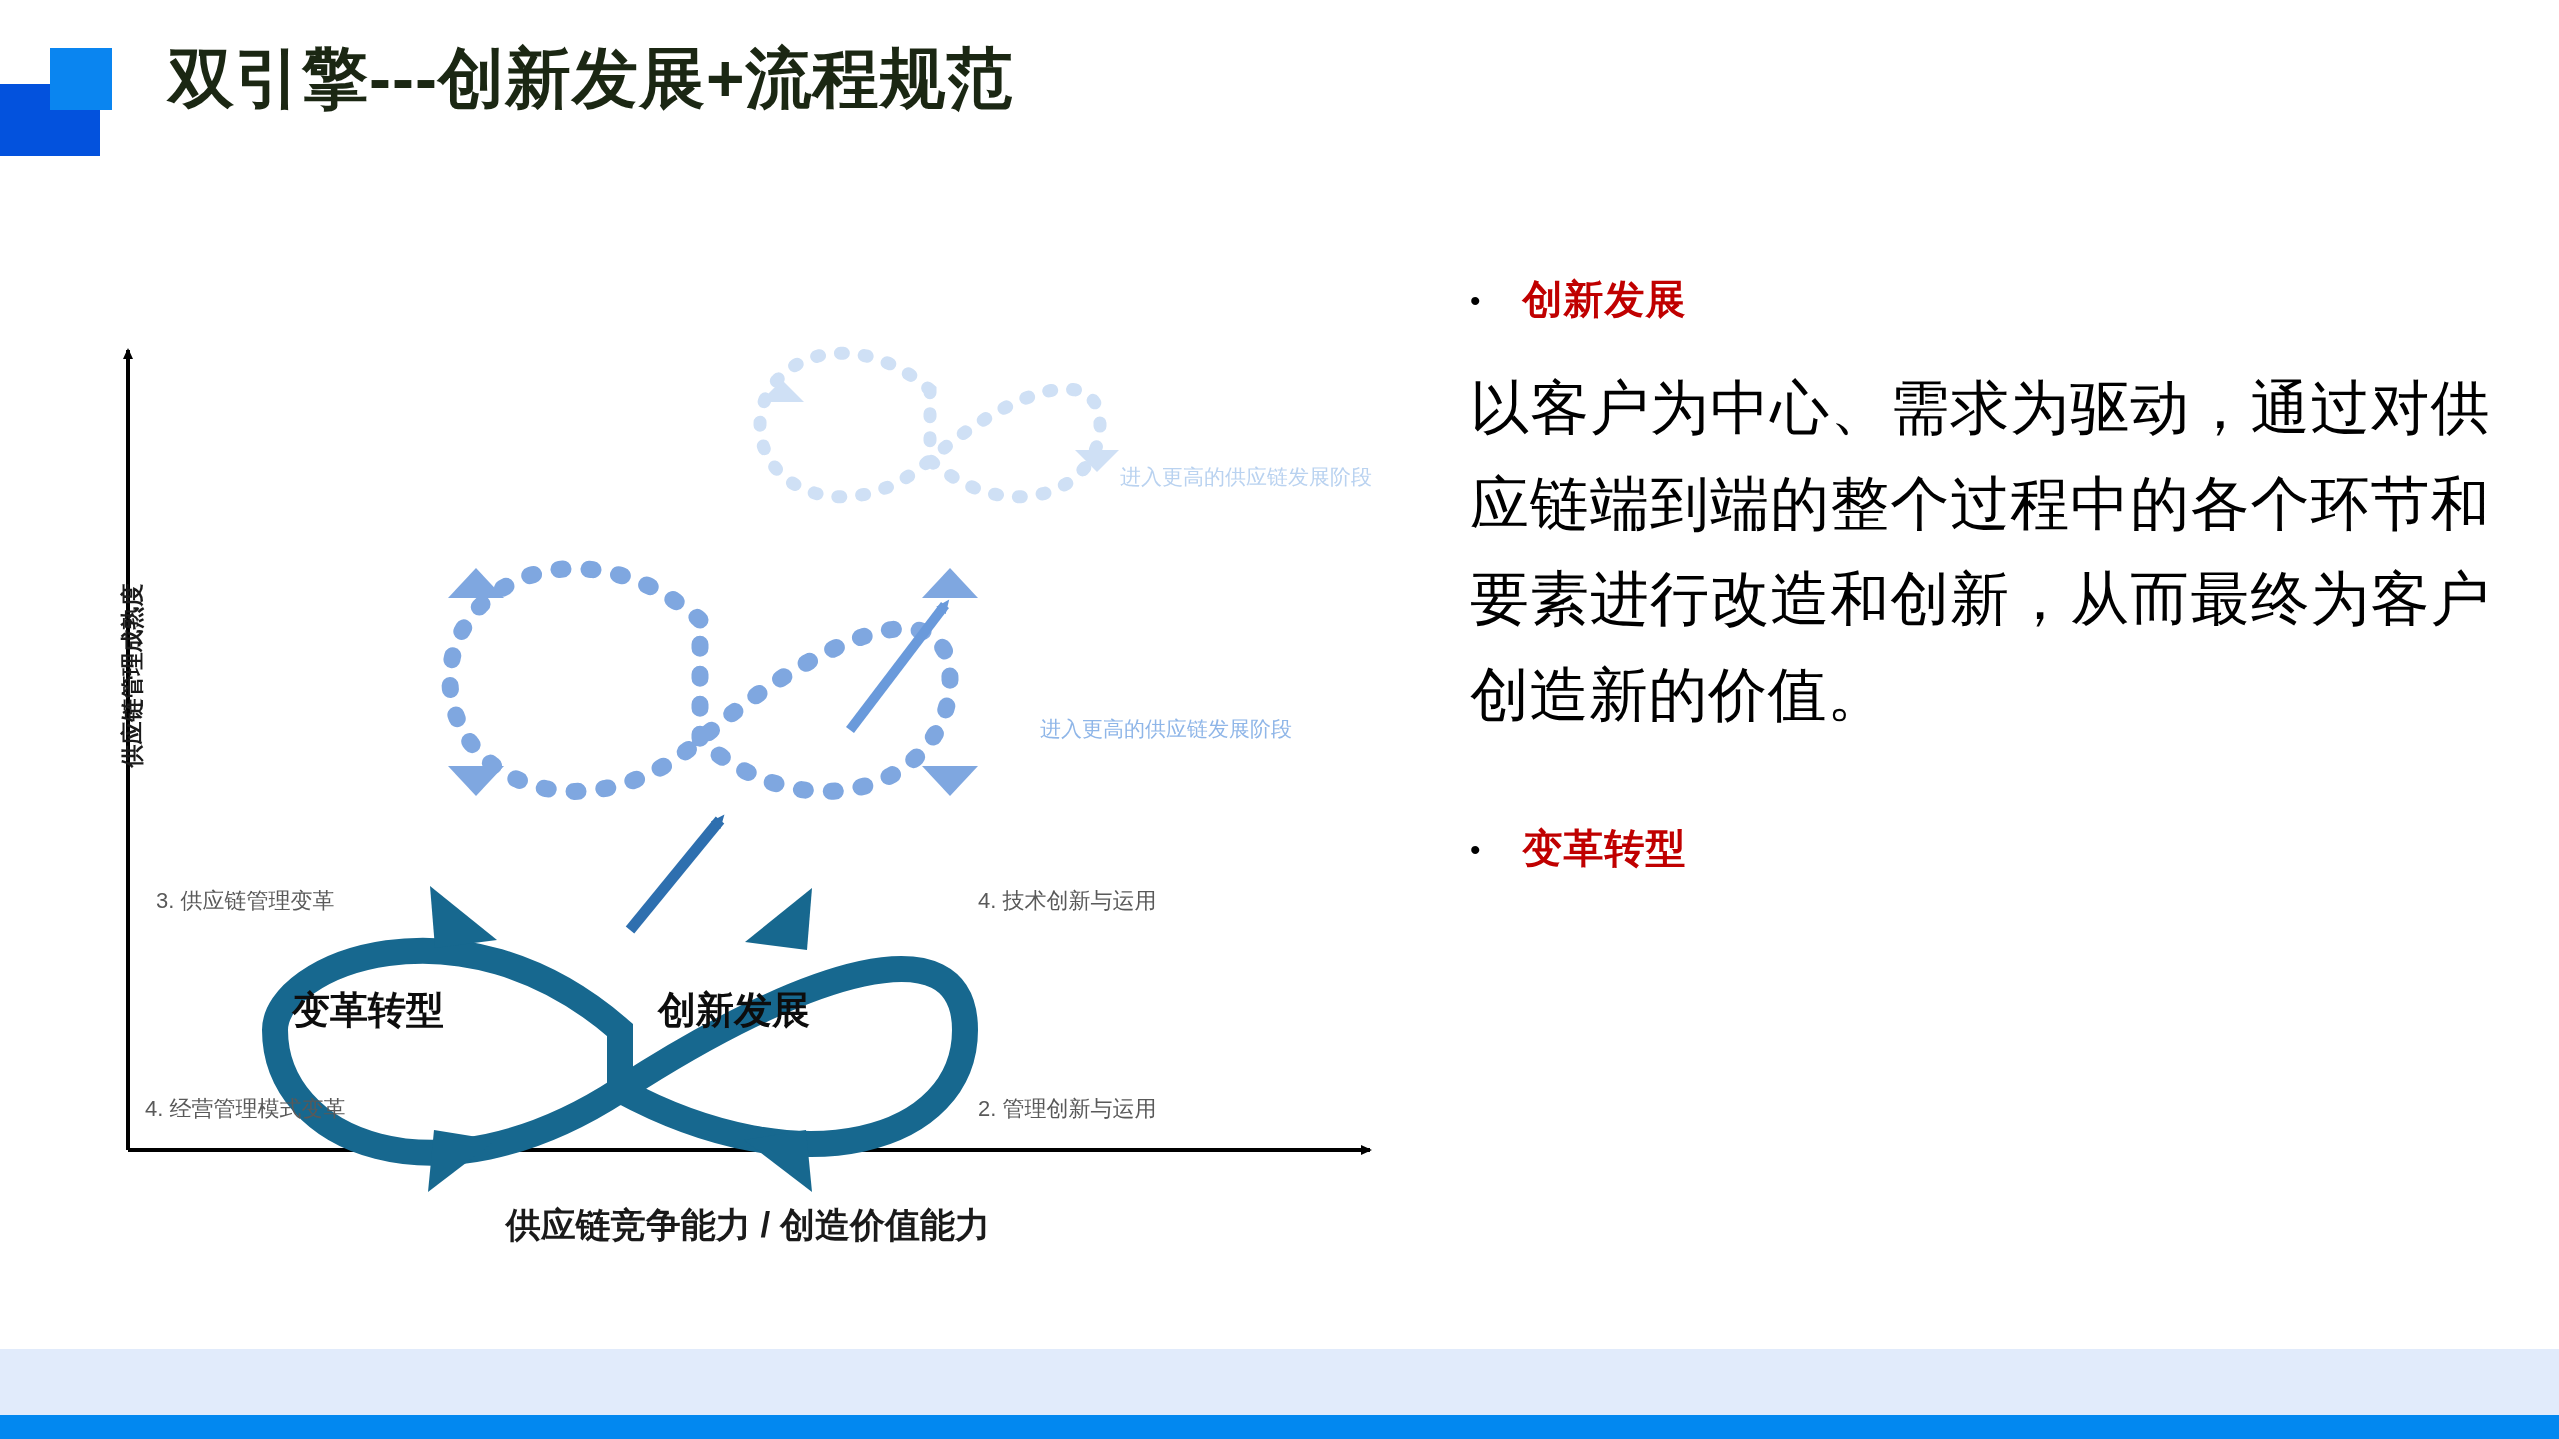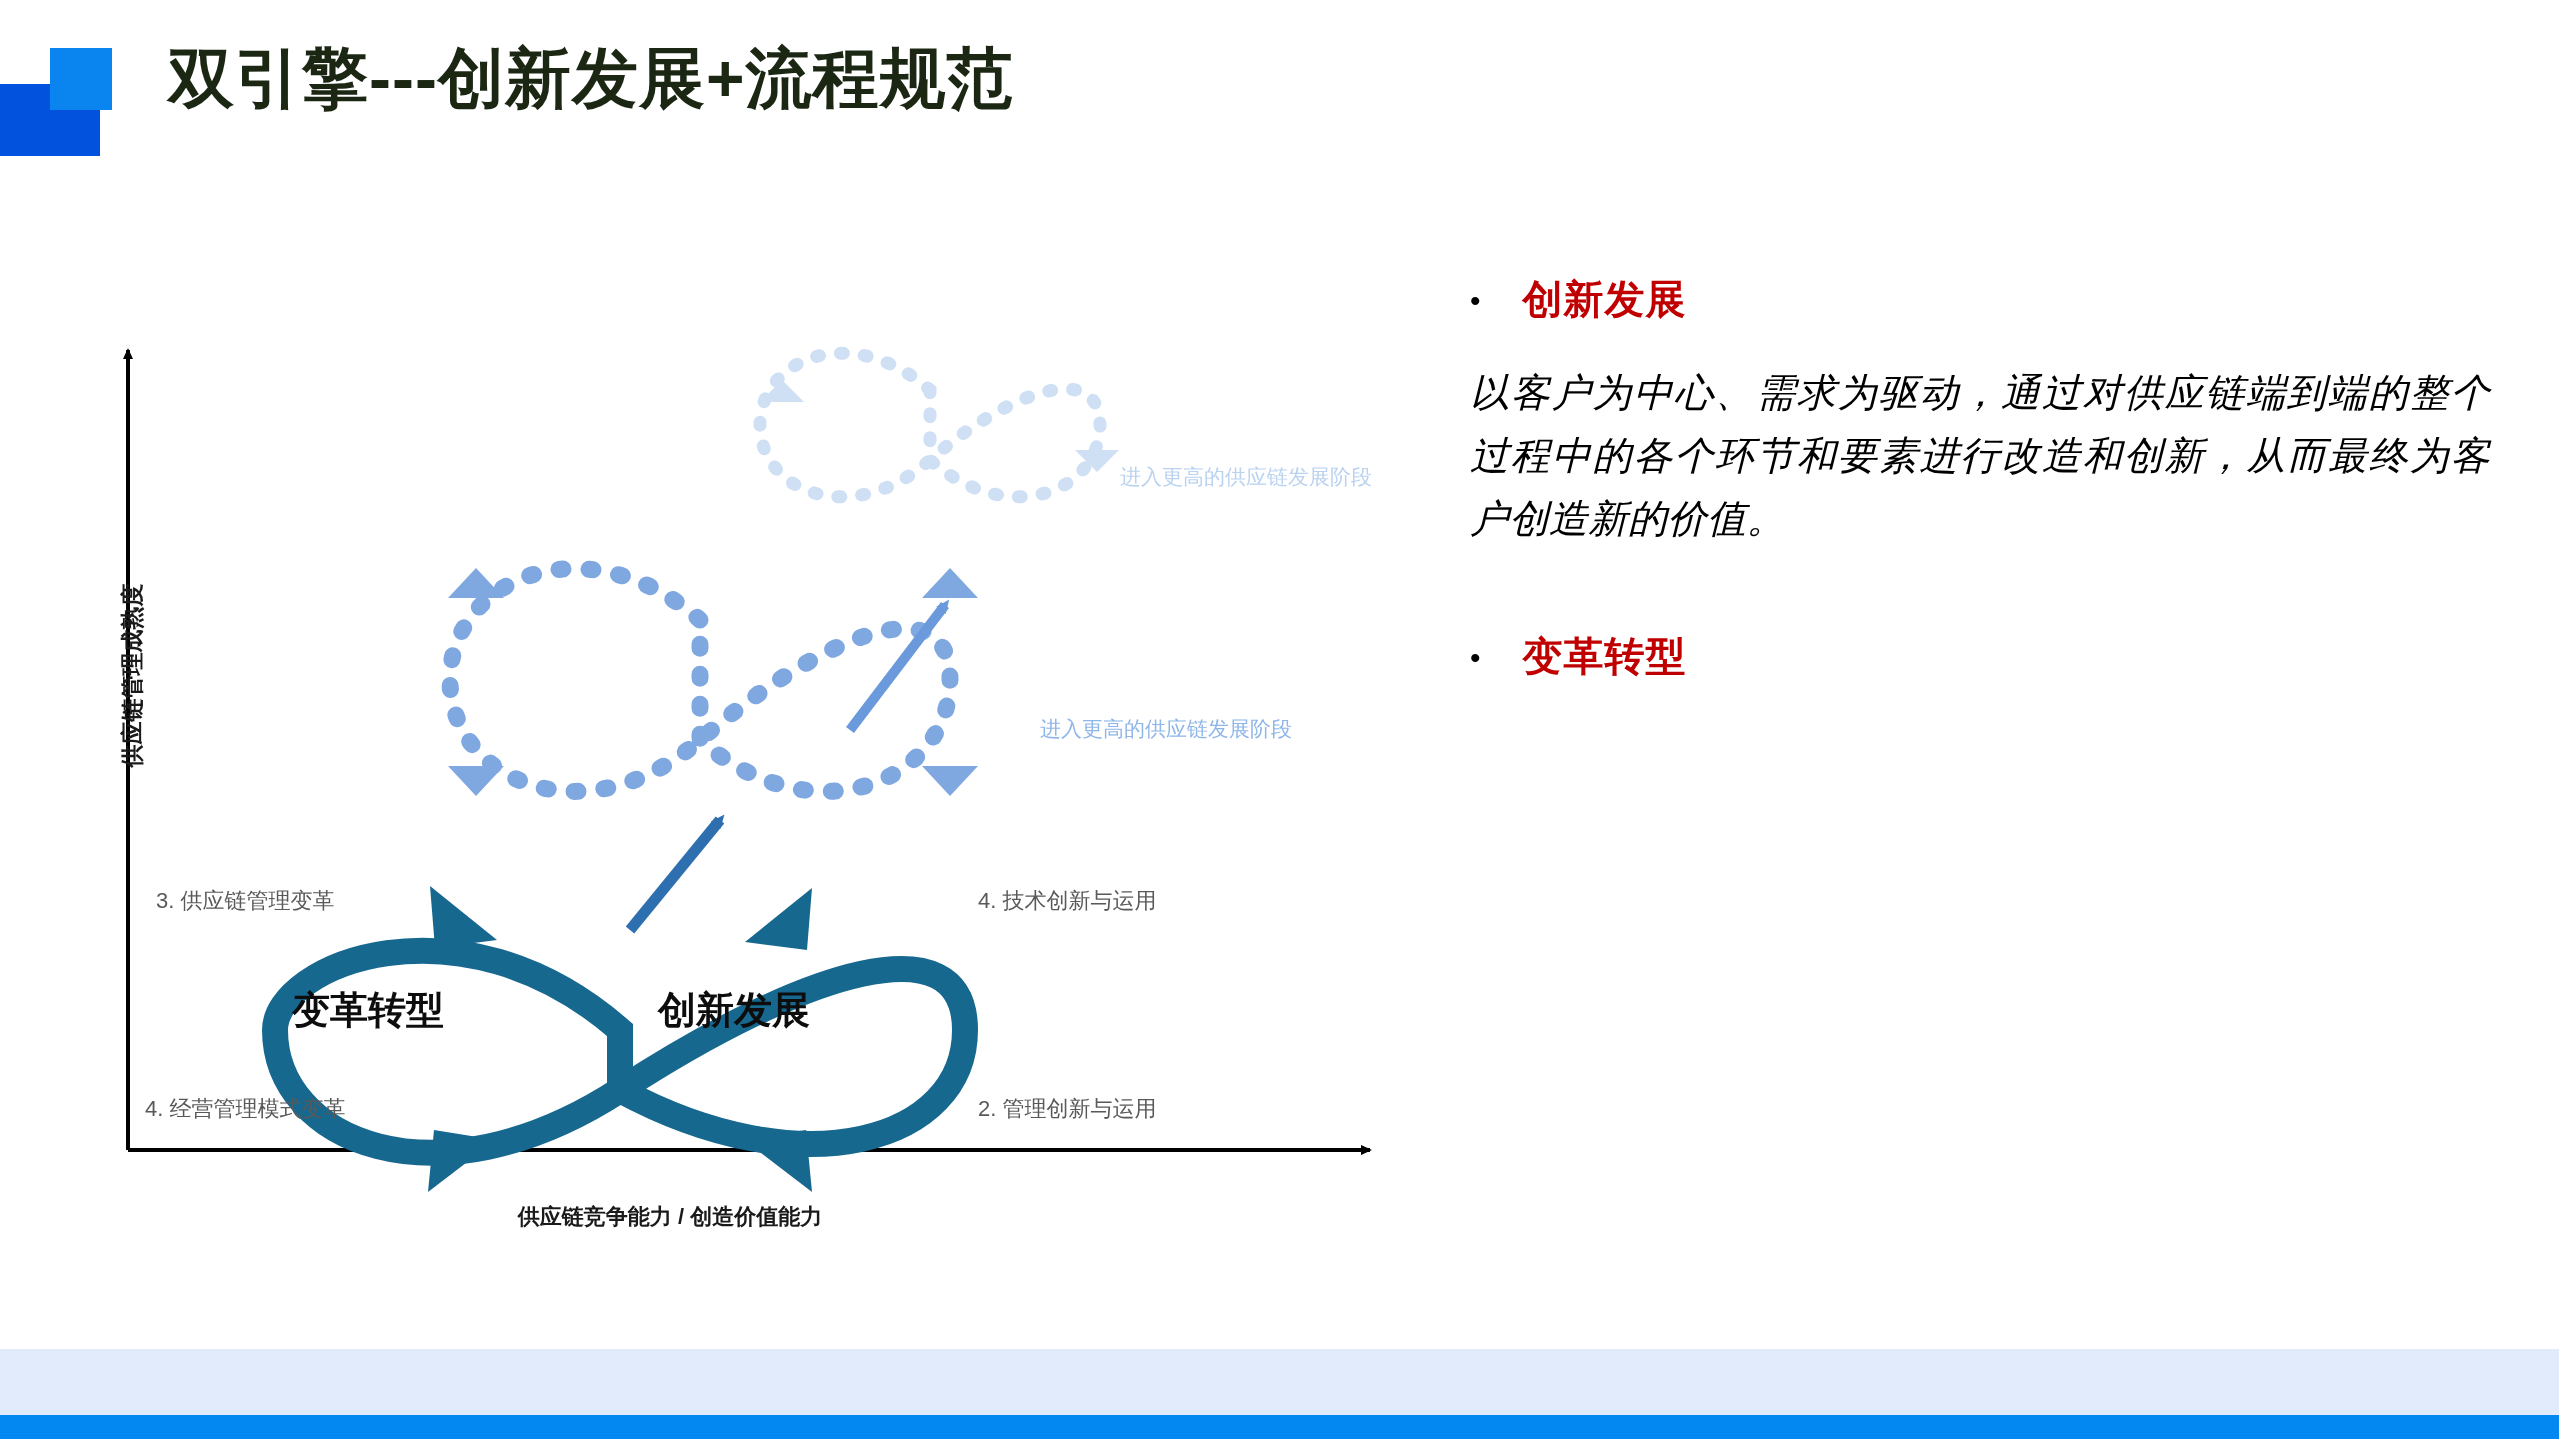--- a/index.html
+++ b/index.html
@@ -16,30 +16,30 @@
   
   #diagram{position:absolute;left:60px;top:330px;width:1360px;height:980px;}
   #diagram svg{display:block;}
   .diag-label{position:absolute;font-size:22px;color:#595959;white-space:nowrap;
       font-family:"Liberation Sans","DejaVu Sans",sans-serif;}
   .diag-core{position:absolute;font-size:38px;font-weight:bold;color:#0D0D0D;white-space:nowrap;}
   .ghost-label{position:absolute;font-size:21px;white-space:nowrap;}
   #y-axis-label{position:absolute;left:-58px;top:330px;width:260px;
       transform:rotate(-90deg);transform-origin:center center;
       text-align:center;font-size:23px;font-weight:bold;color:#1A1A1A;white-space:nowrap;}
-  #x-axis-label{position:absolute;left:290px;top:872px;width:640px;text-align:center;
-      font-size:22px;font-weight:bold;color:#1A1A1A;white-space:nowrap;}
+  #x-axis-label{position:absolute;left:290px;top:872px;width:640px;text-align:right;
+      font-size:35px;font-weight:bold;color:#1A1A1A;white-space:nowrap;}
 
   
   #content-column{position:absolute;left:1470px;top:272px;width:1020px;}
   .bullet-row{display:flex;align-items:flex-start;gap:42px;}
   .bullet-dot{font-size:30px;line-height:1;color:#000;margin-top:14px;}
   .bullet-heading{font-size:40px;font-weight:bold;color:#C00000;letter-spacing:1px;}
-  .body-paragraph{font-size:39px;line-height:1.62;color:#000;margin-top:34px;
-      text-align:justify;letter-spacing:0.5px;font-style:italic;}
+  .body-paragraph{font-size:59px;line-height:1.62;color:#000;margin-top:34px;
+      text-align:justify;letter-spacing:0.5px;}
   .section-gap{height:78px;}
 
   
   #footer-band{position:absolute;left:0;bottom:24px;width:100%;height:66px;background:#E1EBFB;}
   #footer-strip{position:absolute;left:0;bottom:0;width:100%;height:24px;background:#0288F0;}
 </style>
 </head>
 <body>
 
 <div id="header-logo">

